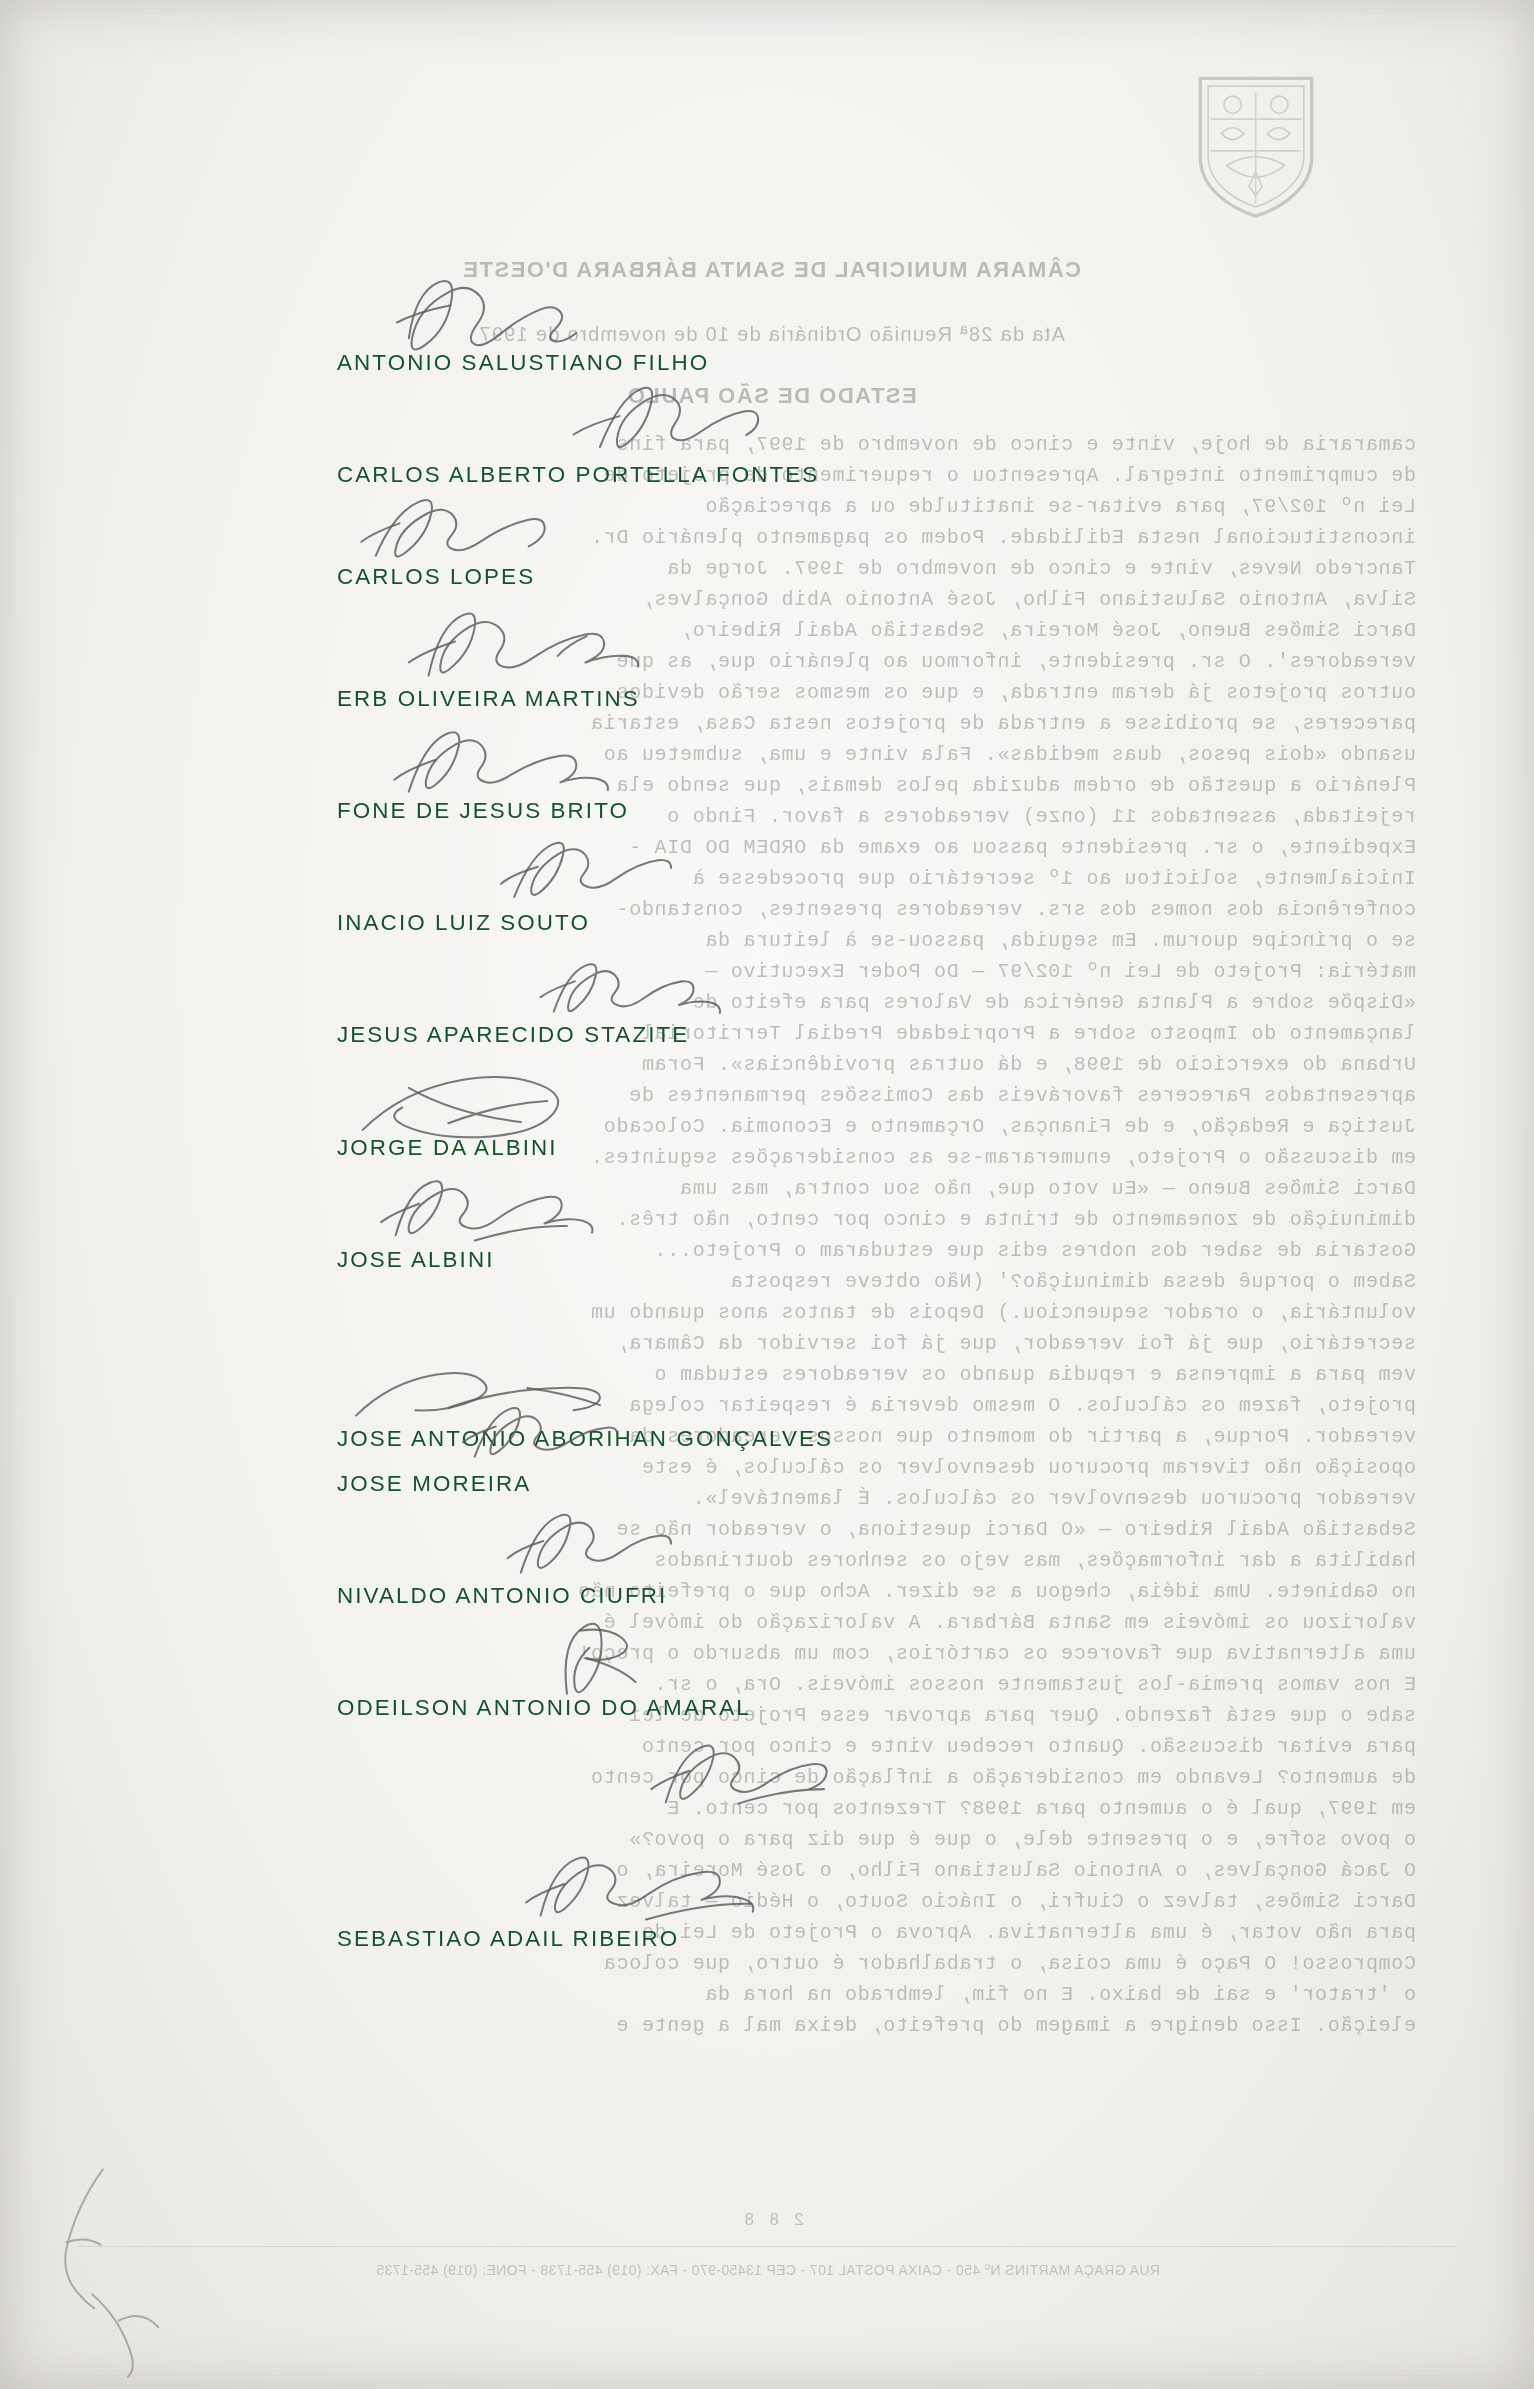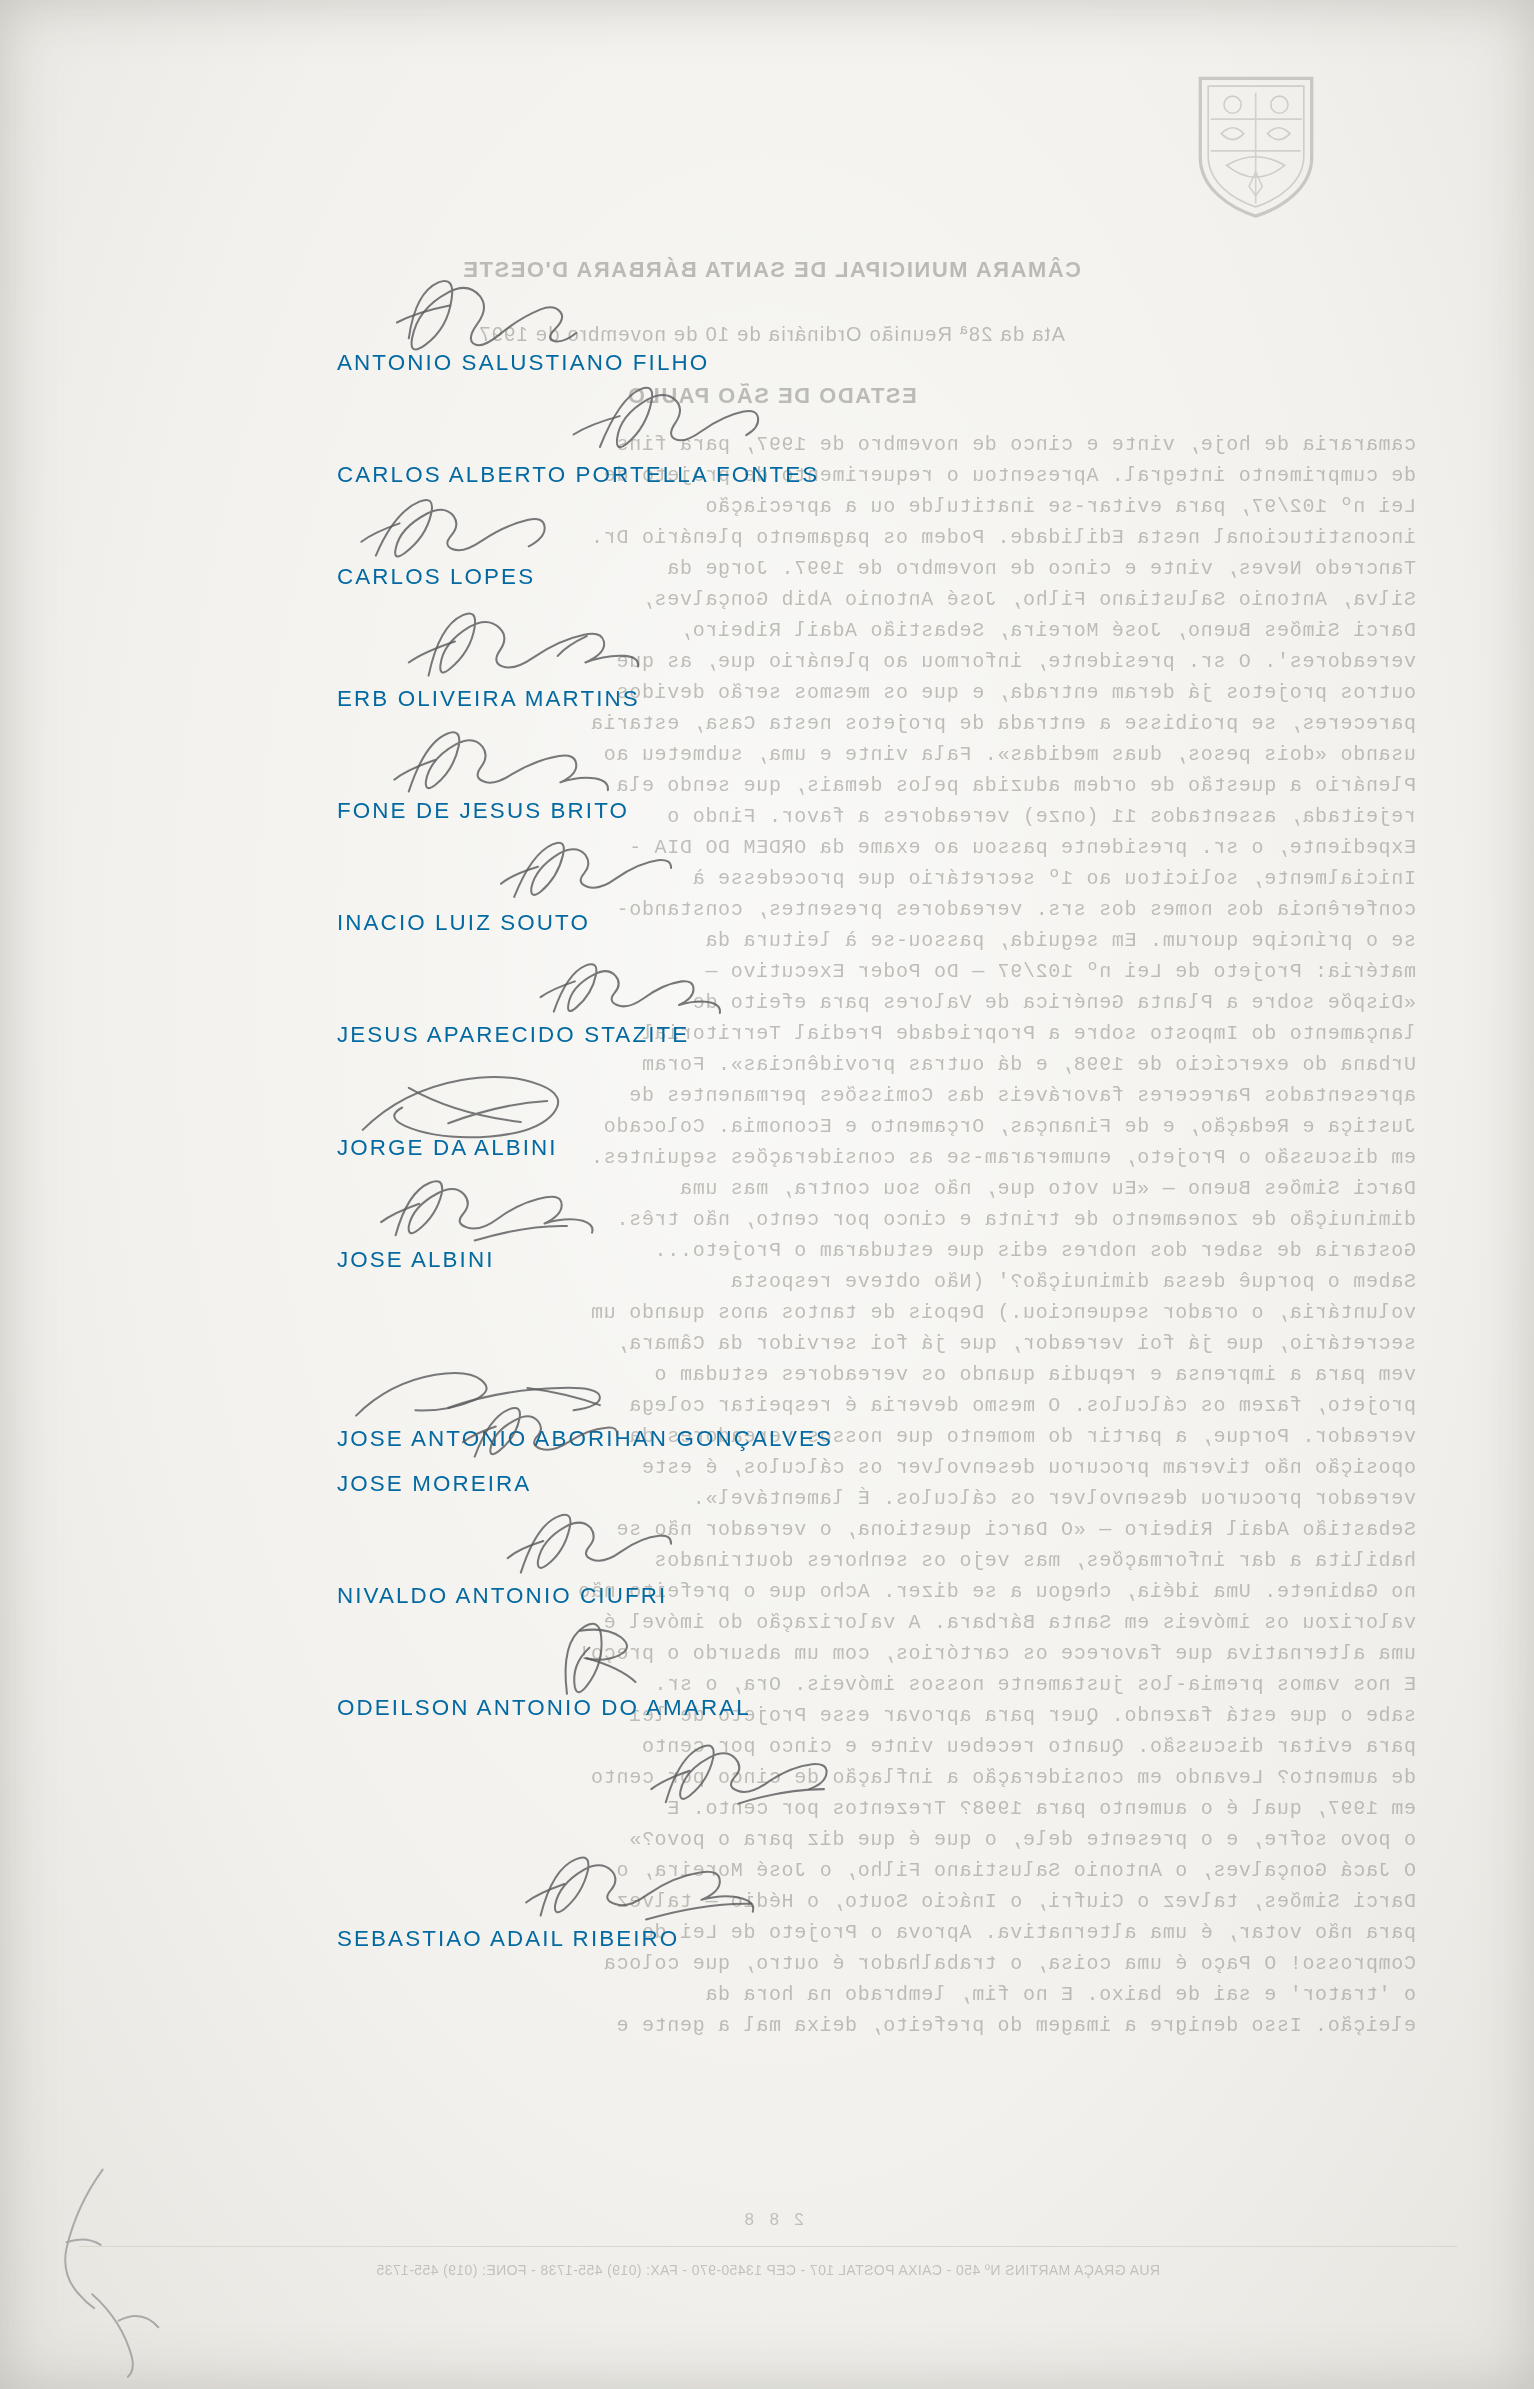--- a/index.html
+++ b/index.html
@@ -125,21 +125,21 @@
     width: 989px;
     height: 99px;
   }
   .sig-name {
     position: absolute;
     left: 119px;
     bottom: 0;
     font-family: "Liberation Sans", sans-serif;
     font-size: 22.4px;
     letter-spacing: 2.1px;
-    color: #0369a1;
+    color: #14532d;
     white-space: nowrap;
   }
   .sig-ink {
     position: absolute;
     left: 59px;
     bottom: 18.5px;
     width: 659px;
     height: 92px;
     pointer-events: none;
   }

